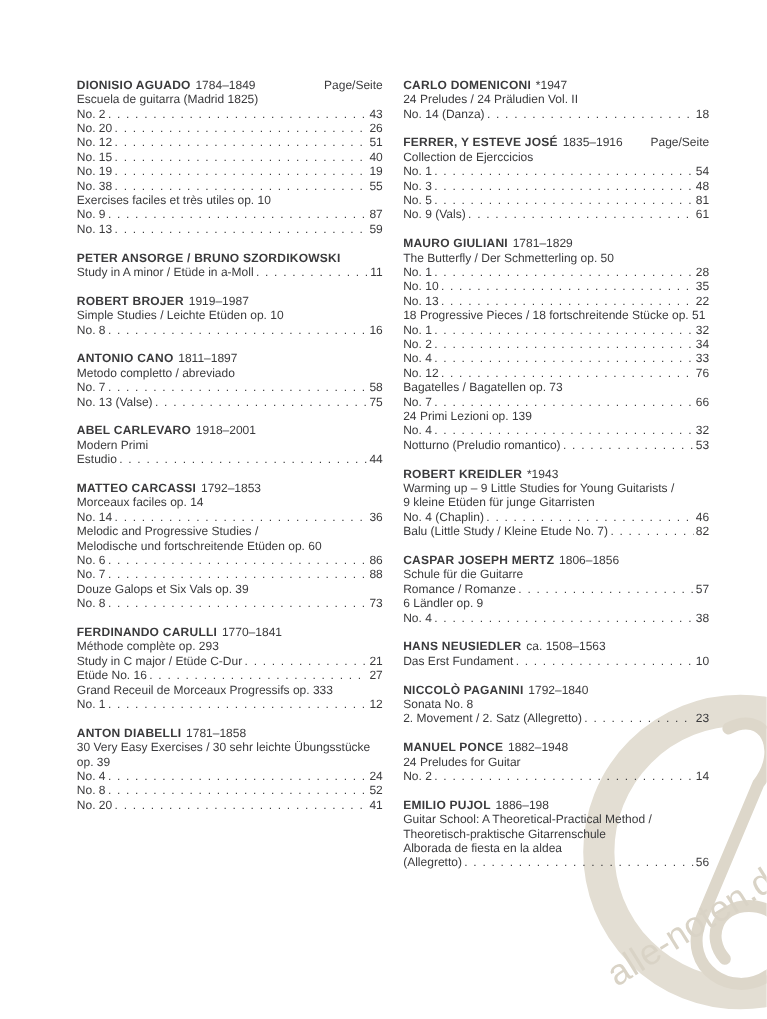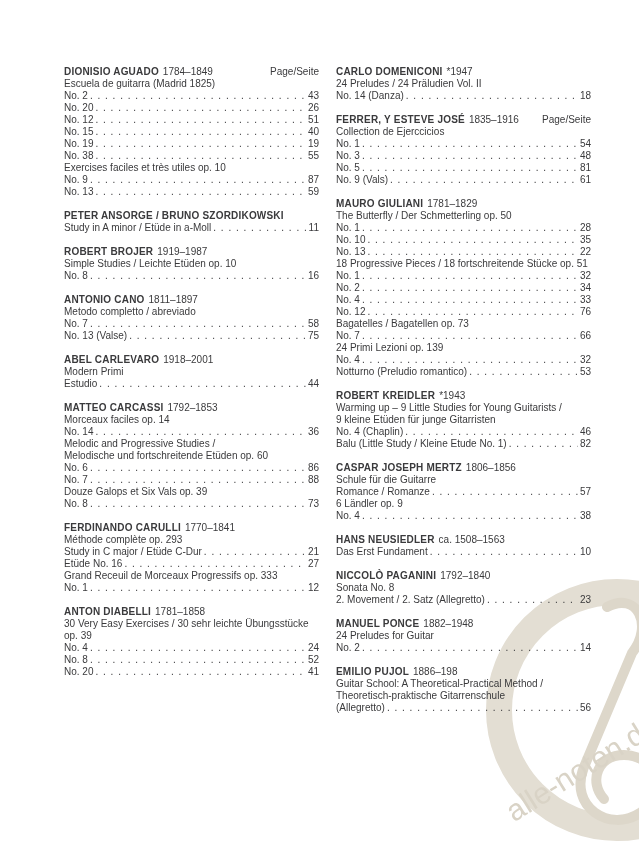--- a/index.html
+++ b/index.html
@@ -346,21 +346,21 @@
             <span class="dates">*1943</span>
           </div>
           <div class="line">Warming up – 9 Little Studies for Young Guitarists /</div>
           <div class="line">9 kleine Etüden für junge Gitarristen</div>
           <div class="entry">
             <span class="label">No. 4 (Chaplin)</span>
             <span class="dots"></span>
             <span class="pagenum">46</span>
           </div>
           <div class="entry">
-            <span class="label">Balu (Little Study / Kleine Etude No. 1)</span>
+            <span class="label">Balu (Little Study / Kleine Etude No. 7)</span>
             <span class="dots"></span>
             <span class="pagenum">82</span>
           </div>
         </section>
         <section class="sec">
           <div class="heading">
             <span class="composer">CASPAR JOSEPH MERTZ</span>
             <span class="dates">1806–1856</span>
           </div>
           <div class="line">Schule für die Guitarre</div>
@@ -411,20 +411,21 @@
             <span class="pagenum">14</span>
           </div>
         </section>
         <section class="sec">
           <div class="heading">
             <span class="composer">EMILIO PUJOL</span>
             <span class="dates">1886–198</span>
           </div>
           <div class="line">Guitar School: A Theoretical-Practical Method /</div>
           <div class="line">Theoretisch-praktische Gitarrenschule</div>
+          <div class="line">Alborada de fiesta en la aldea</div>
           <div class="entry">
             <span class="label">(Allegretto)</span>
             <span class="dots"></span>
             <span class="pagenum">56</span>
           </div>
         </section>
       </div>
     </div>
 
 </div>

